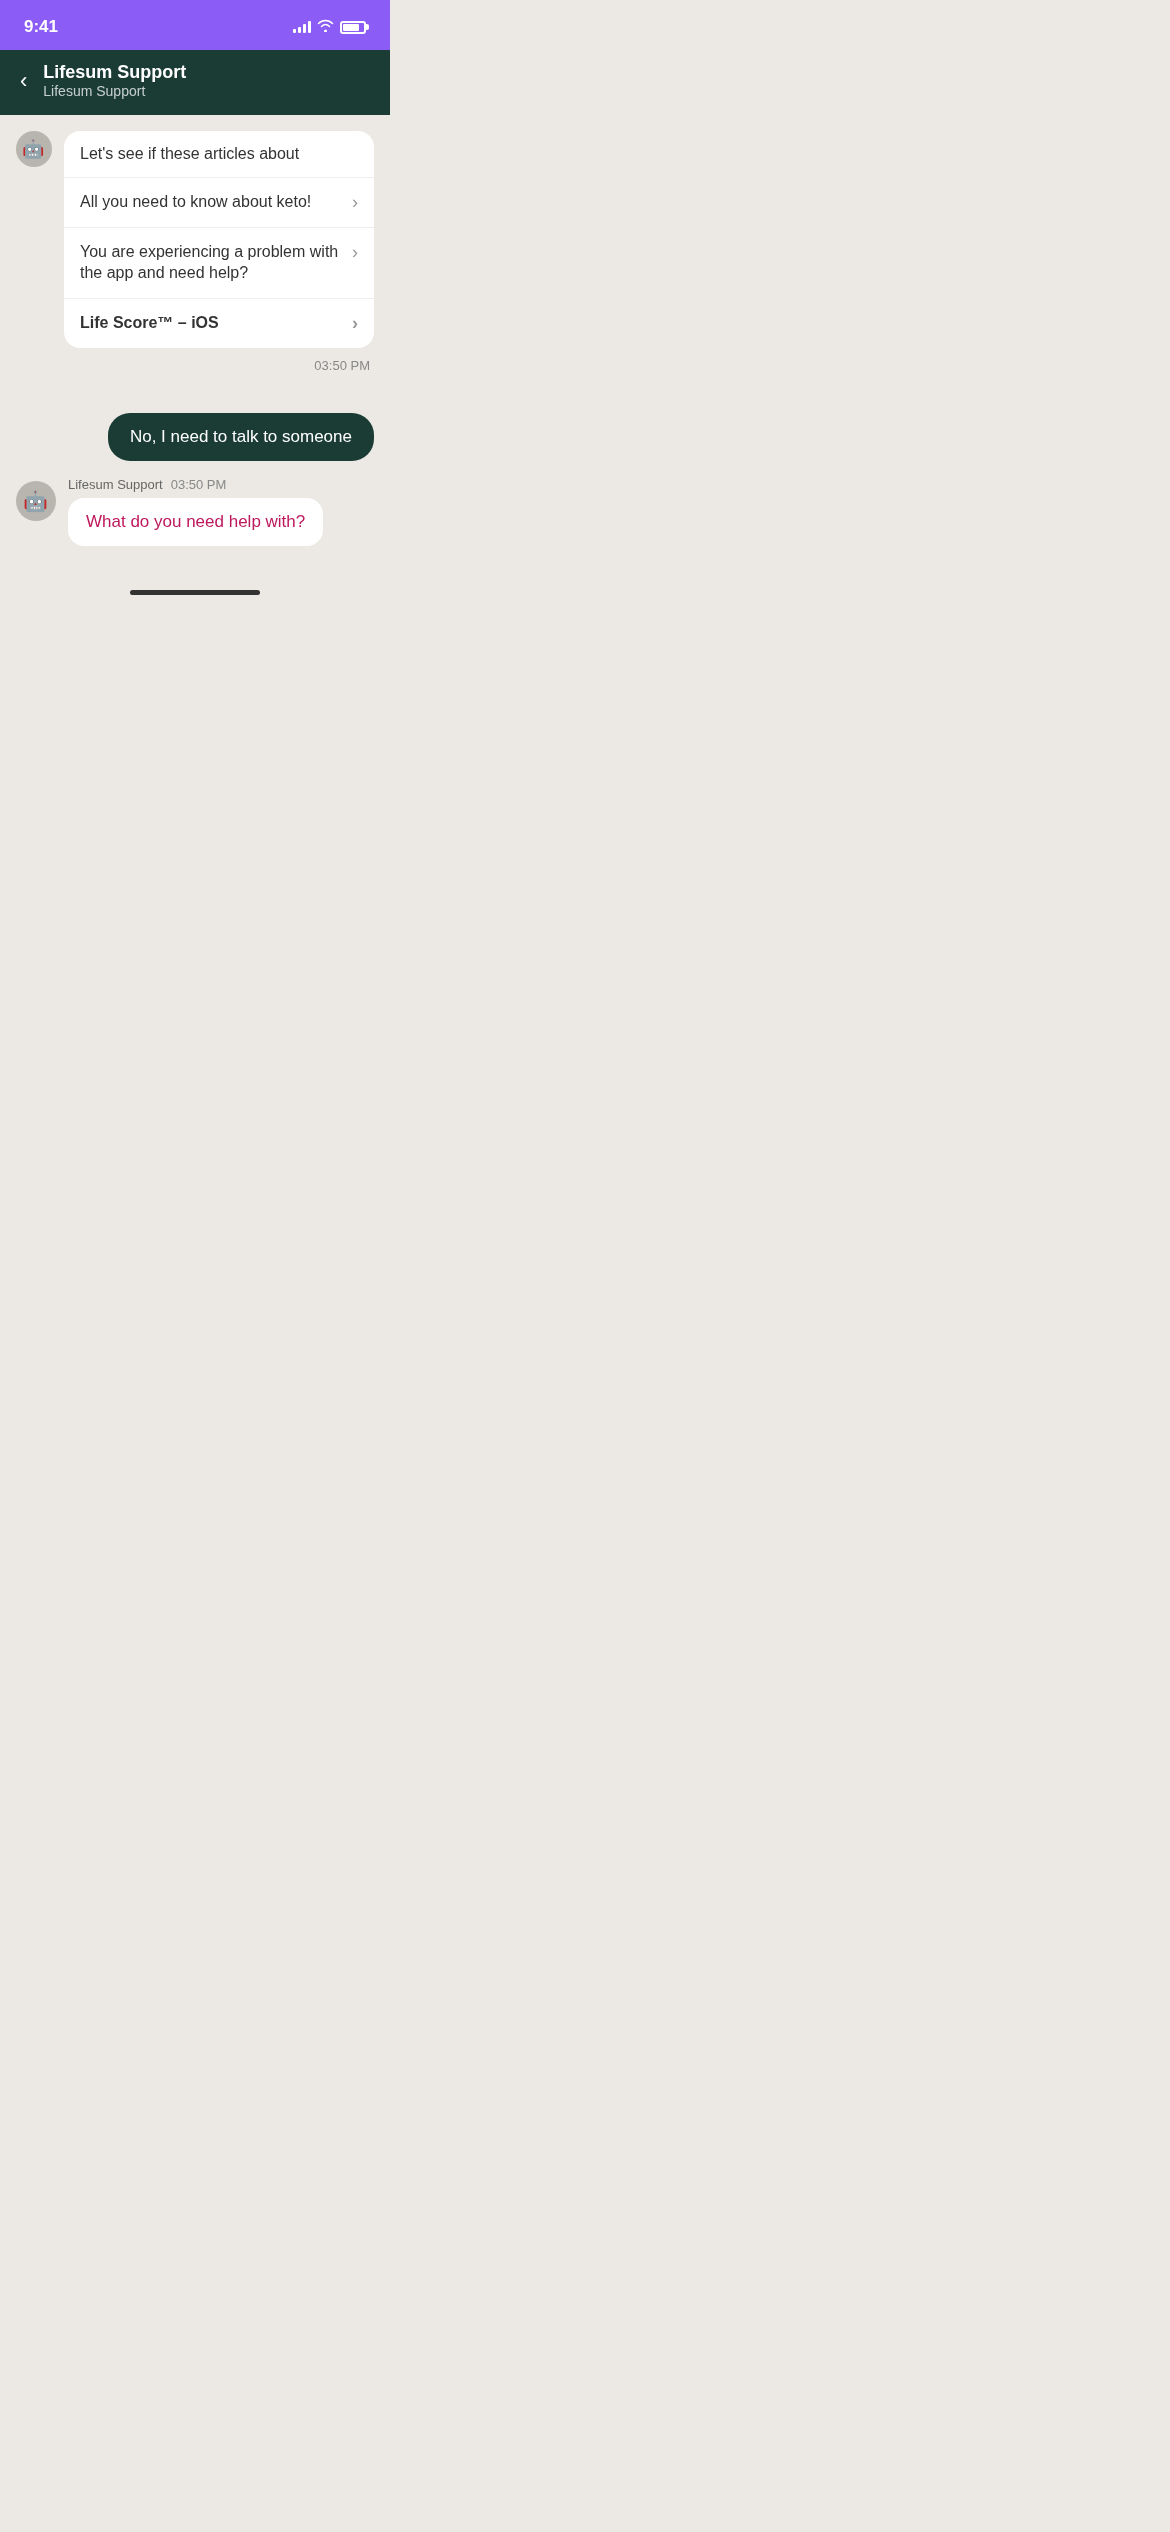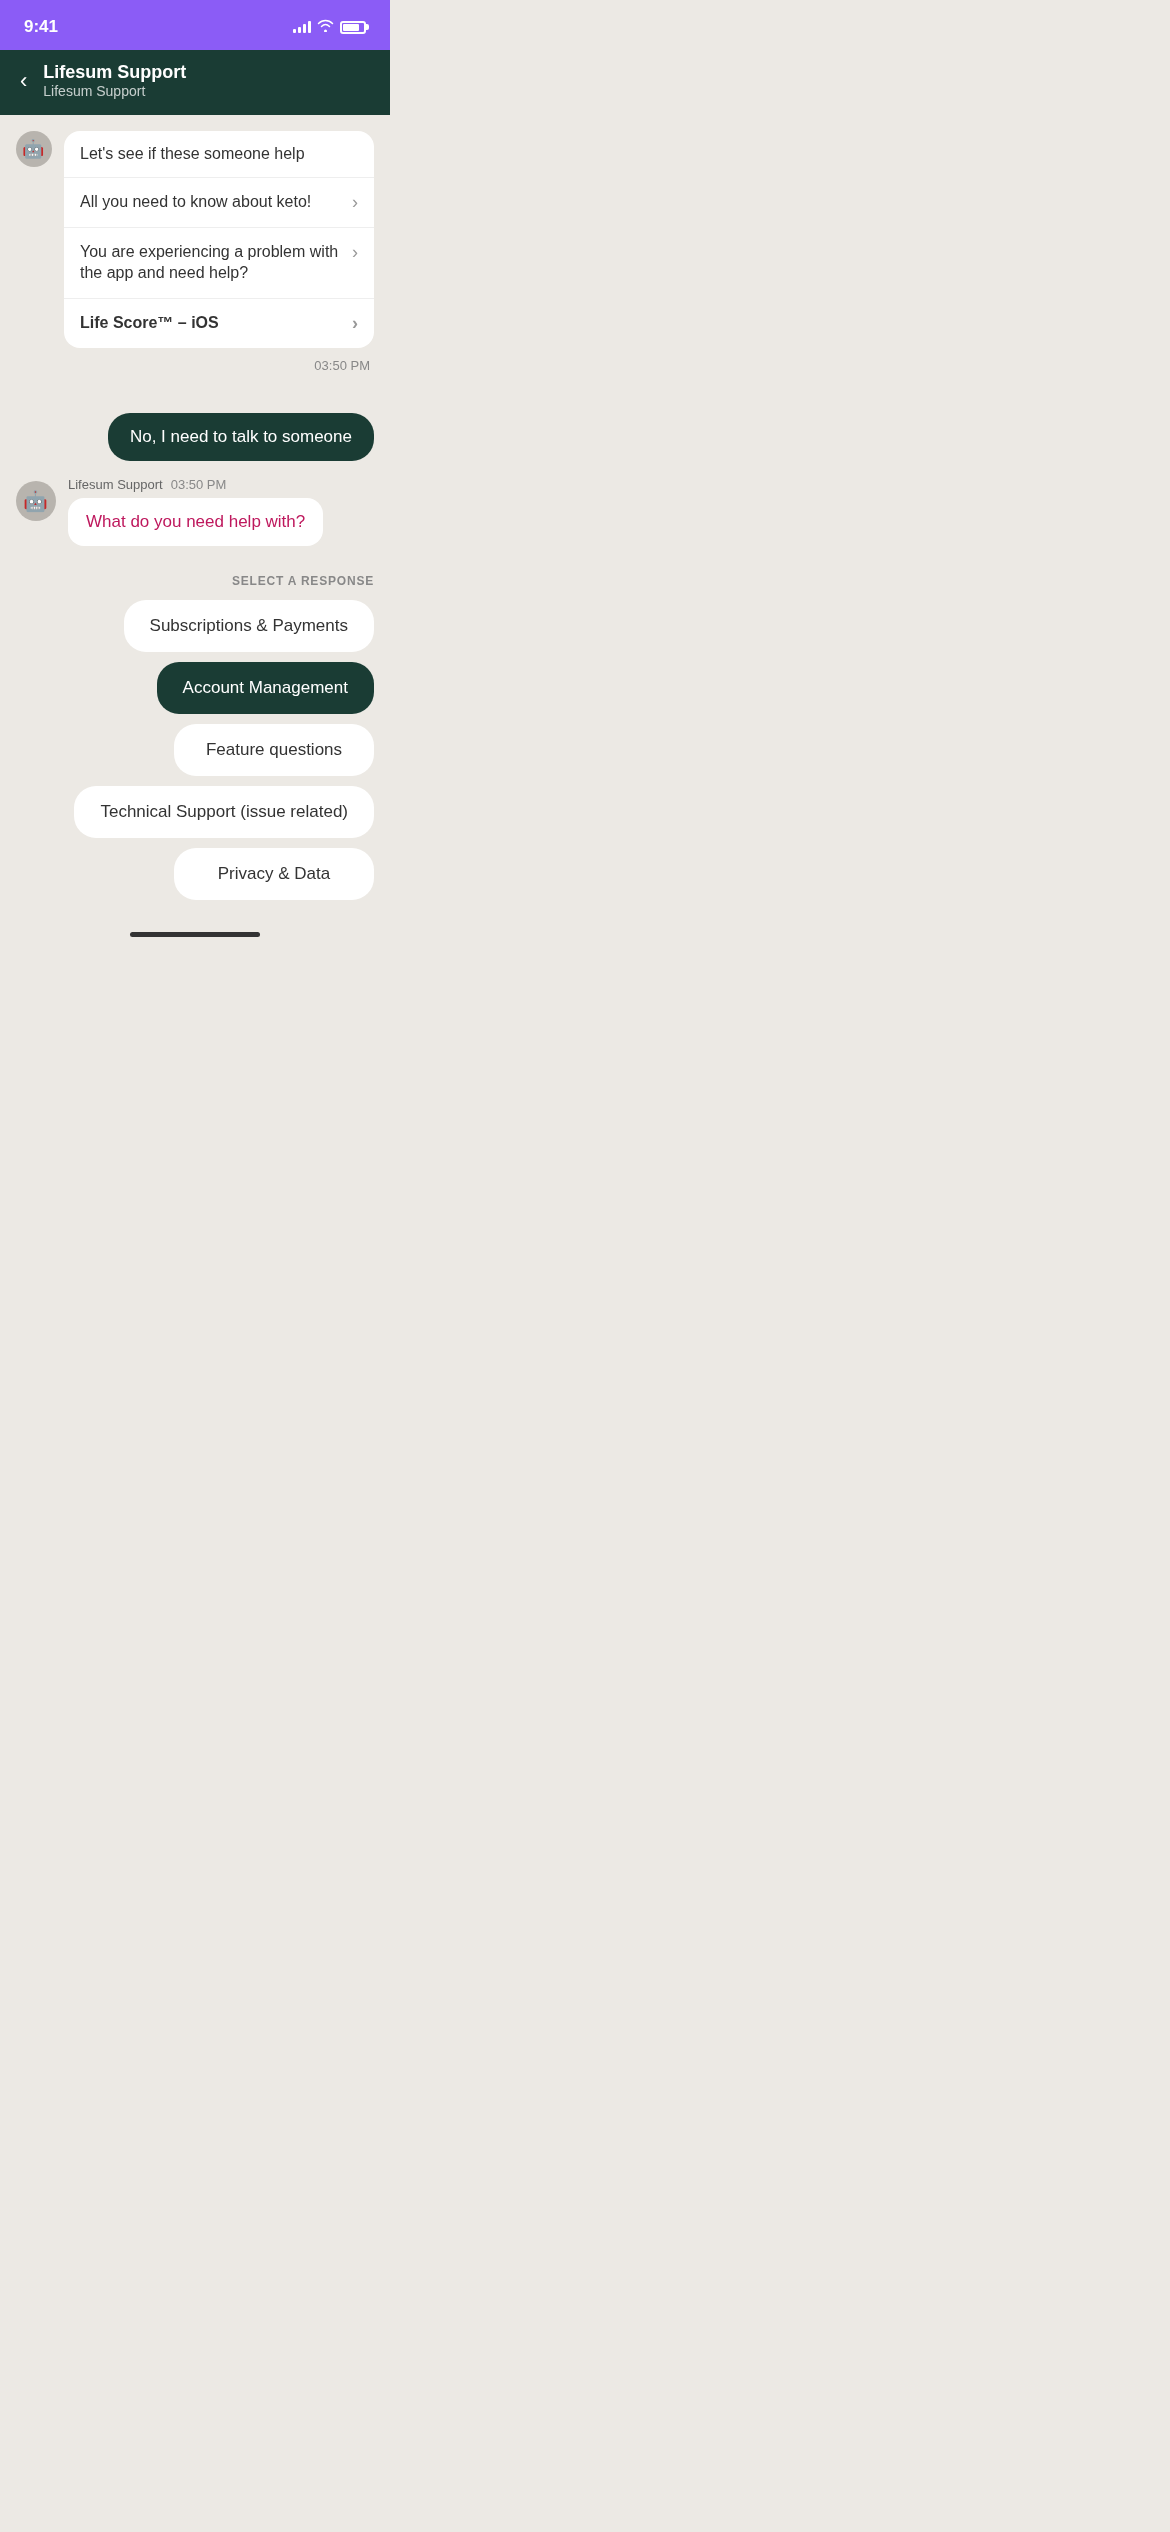--- a/index.html
+++ b/index.html
@@ -310,21 +310,21 @@
   </div>
 </div>
 
 <div class="chat-area">
 
   <div class="articles-section">
     <div class="bot-avatar-small">
       <span>🤖</span>
     </div>
     <div class="articles-bubble">
-      <div class="articles-header">Let's see if these someone help</div>
+      <div class="articles-header">Let's see if these articles about</div>
       <div class="article-item">
         <span class="article-text">All you need to know about keto!</span>
         <span class="chevron">›</span>
       </div>
       <div class="article-item">
         <span class="article-text">You are experiencing a problem with the app and need help?</span>
         <span class="chevron">›</span>
       </div>
       <div class="article-item">
         <span class="article-text">Life Score™ – iOS</span>
@@ -345,28 +345,18 @@
     </div>
     <div class="bot-meta">
       <div class="bot-sender-line">
         <span class="bot-sender-name">Lifesum Support</span>
         <span class="bot-sender-time">03:50 PM</span>
       </div>
       <div class="bot-bubble">What do you need help with?</div>
     </div>
   </div>
 
-  <div class="select-response-area">
-    <div class="select-label">SELECT A RESPONSE</div>
-    <div class="response-options">
-      <button class="response-btn">Subscriptions &amp; Payments</button>
-      <button class="response-btn active">Account Management</button>
-      <button class="response-btn">Feature questions</button>
-      <button class="response-btn">Technical Support (issue related)</button>
-      <button class="response-btn">Privacy &amp; Data</button>
-    </div>
-  </div>
 
 </div>
 
 <div class="home-indicator">
   <div class="home-bar"></div>
 </div>
 
 </body></html>

